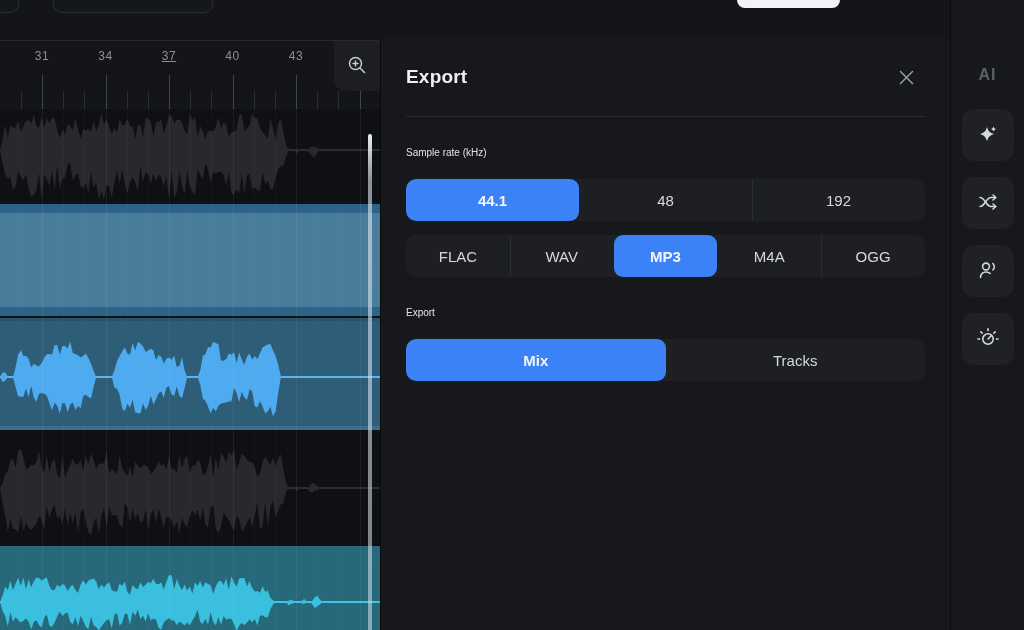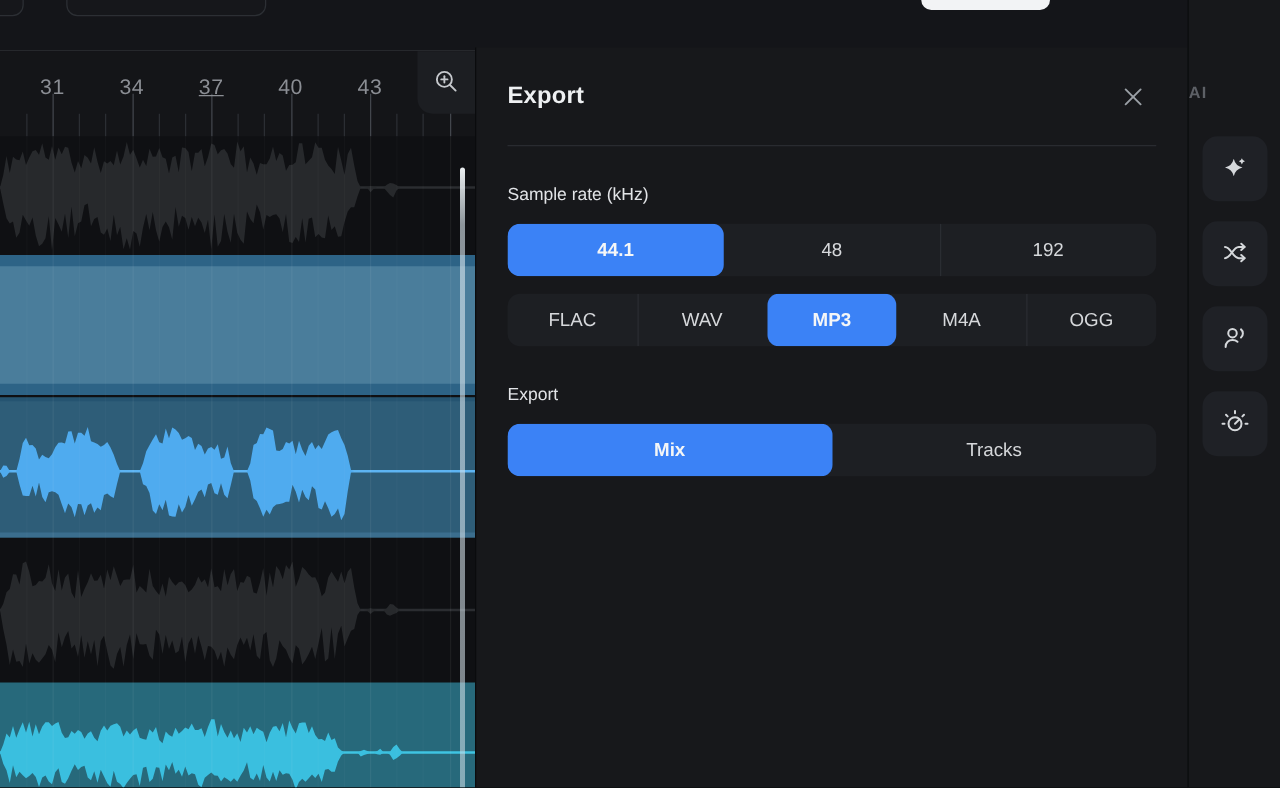--- a/index.html
+++ b/index.html
@@ -12,22 +12,22 @@
   .hbtn{position:absolute;border:1px solid #2c2f34;border-radius:9px;background:#16171b;}
   .hbtn1{left:-26px;top:-15px;width:43px;height:26px;}
   .hbtn2{left:53px;top:-15px;width:158px;height:26px;}
   .white-btn{position:absolute;left:737px;top:-16px;width:103px;height:24px;
              background:#f2f3f5;border:none;border-radius:8px;}
 
   
   .timeline{position:absolute;left:0;top:40px;width:380px;height:590px;
             background:#0f1013;border-top:1px solid #26282c;z-index:1;}
   .ruler{position:absolute;left:0;top:0;width:100%;height:68px;background:#141518;}
-  .ruler-label{position:absolute;top:19px;transform:translateX(-50%);
-               font-size:17px;color:#8b8e94;letter-spacing:.5px;}
+  .ruler-label{position:absolute;top:8px;transform:translateX(-50%);
+               font-size:12px;color:#8b8e94;letter-spacing:.5px;}
   .tick{position:absolute;width:1px;}
   .tick.major{top:34px;height:34px;background:#42464c;}
   .tick.minor{top:50px;height:18px;background:#2b2e33;}
 
   .tracks{position:absolute;left:0;top:0;width:380px;height:590px;}
   .track{position:absolute;left:0;width:380px;}
   .track svg{position:absolute;left:0;top:0;display:block;}
   .centerline{position:absolute;left:0;height:2px;width:100%;}
 
   .track-clip{background:#4a7d9b;border-top:9px solid #2d6386;border-bottom:9px solid #2d6386;box-sizing:border-box;}
@@ -45,32 +45,32 @@
 
   
   .panel{position:absolute;left:380px;top:38px;width:570px;height:592px;
          background:#17181b;border-left:1px solid #0a0b0d;box-sizing:border-box;
          padding:0 25px;z-index:6;}
   .panel-header{display:flex;align-items:center;justify-content:space-between;margin-top:26px;height:26px;}
   .panel-title{margin:0;font-size:19px;font-weight:700;color:#eef0f2;letter-spacing:.2px;}
   .close-btn{width:22px;height:22px;margin-right:8px;background:none;border:none;padding:0;
              color:#9aa0a6;display:flex;align-items:center;justify-content:center;cursor:pointer;}
   .divider{height:1px;background:#292b30;margin-top:26px;}
-  .section-label{margin-top:30px;font-size:14px;color:#e2e4e7;height:18px;}
+  .section-label{margin-top:30px;font-size:10px;color:#e2e4e7;height:18px;}
   .segmented{margin-top:14px;display:flex;background:#1d1f23;border-radius:10px;height:42px;overflow:hidden;}
   .seg{flex:1;position:relative;display:flex;align-items:center;justify-content:center;
        font-family:inherit;font-size:15px;font-weight:500;color:#d6d8db;background:transparent;border:none;cursor:pointer;}
   .seg + .seg::before{content:"";position:absolute;left:0;top:0;bottom:0;width:1px;background:#2a2d32;}
   .seg.selected{background:#3b82f6;border-radius:9px;color:#f4f6f7;font-weight:700;}
   .seg.selected::before,.seg.selected + .seg::before{display:none;}
 
   
   .sidebar{position:absolute;left:950px;top:0;width:74px;height:630px;background:#17181b;
            border-left:1px solid #0b0c0e;box-sizing:border-box;z-index:7;}
-  .ai-label{margin-top:66px;color:#5d6066;font-weight:700;font-size:13px;letter-spacing:1px;height:19px;}
+  .ai-label{margin-top:66px;text-align:center;color:#5d6066;font-weight:700;font-size:16px;letter-spacing:1px;height:19px;}
   .side-btn{display:flex;align-items:center;justify-content:center;margin:16px auto 0;
             width:52px;height:52px;background:#1f2126;border:none;border-radius:12px;color:#d5d8db;cursor:pointer;}
   .side-btn:first-of-type{margin-top:24px;}
 </style>
 </head>
 <body>
 
 <div class="app">
 
   <div class="header">

